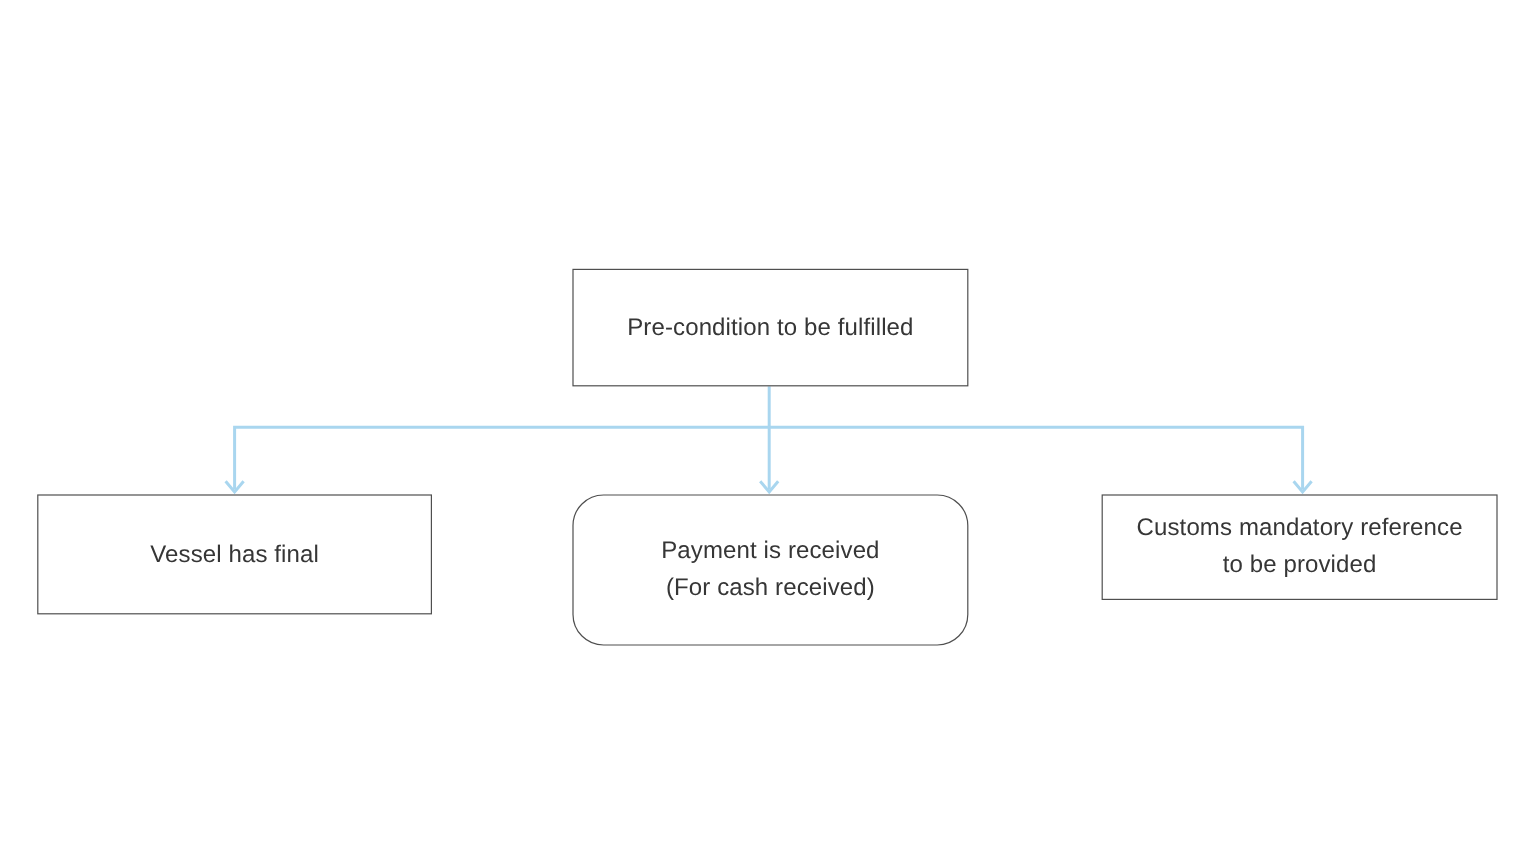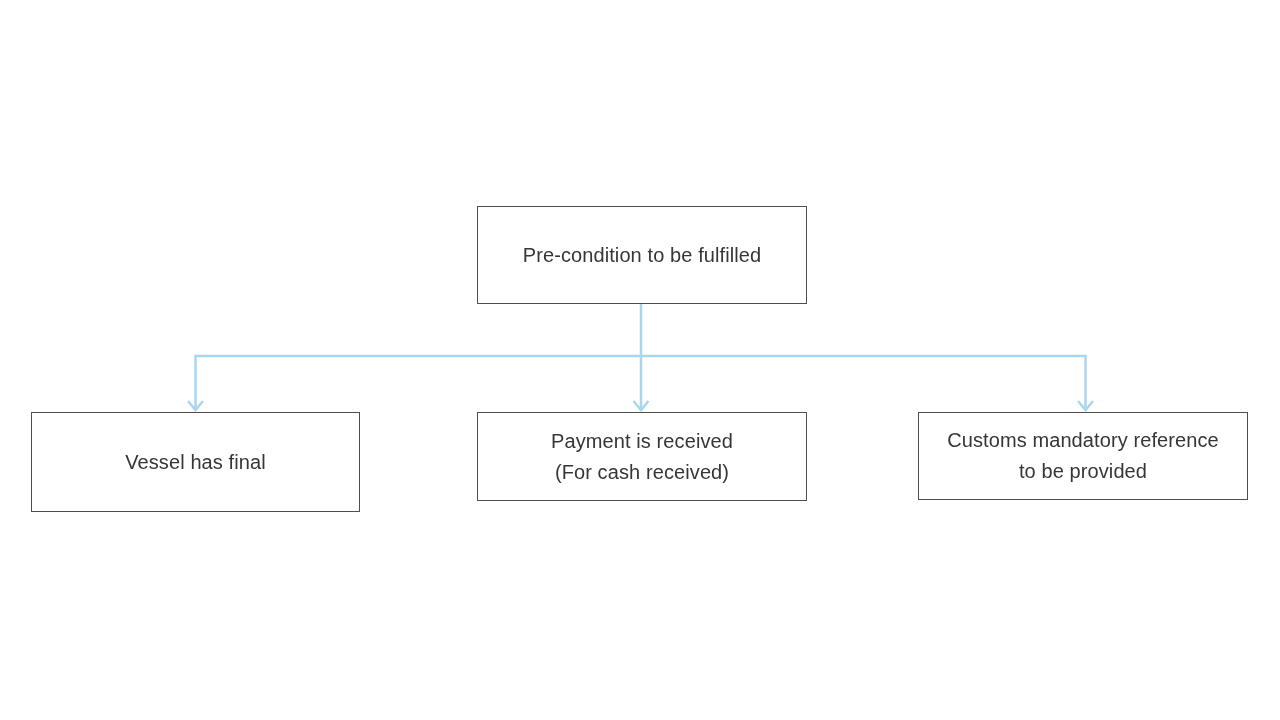--- a/index.html
+++ b/index.html
@@ -31,23 +31,23 @@
     display: flex;
     flex-direction: column;
     align-items: center;
     justify-content: center;
     text-align: center;
     color: #363636;
     font-size: 20px;
     line-height: 31px;
     letter-spacing: 0.1px;
   }
-  .box-root   { left: 477px; top: 206px; width: 330px; height: 98px; }
+  .box-root   { left: 477px; top: 224px; width: 330px; height: 98px; }
   .box-left   { left: 31px;  top: 412px; width: 329px; height: 100px; }
-  .box-middle { left: 477px; top: 412px; width: 330px; height: 89px; }
+  .box-middle { left: 477px; top: 412px; width: 330px; height: 126px; border-radius: 26px; }
   .box-right  { left: 918px; top: 412px; width: 330px; height: 88px; }
   .box-line {
     display: block;
     white-space: nowrap;
   }
   .box-line:empty { display: none; }
 </style>
 </head>
 <body>
 

